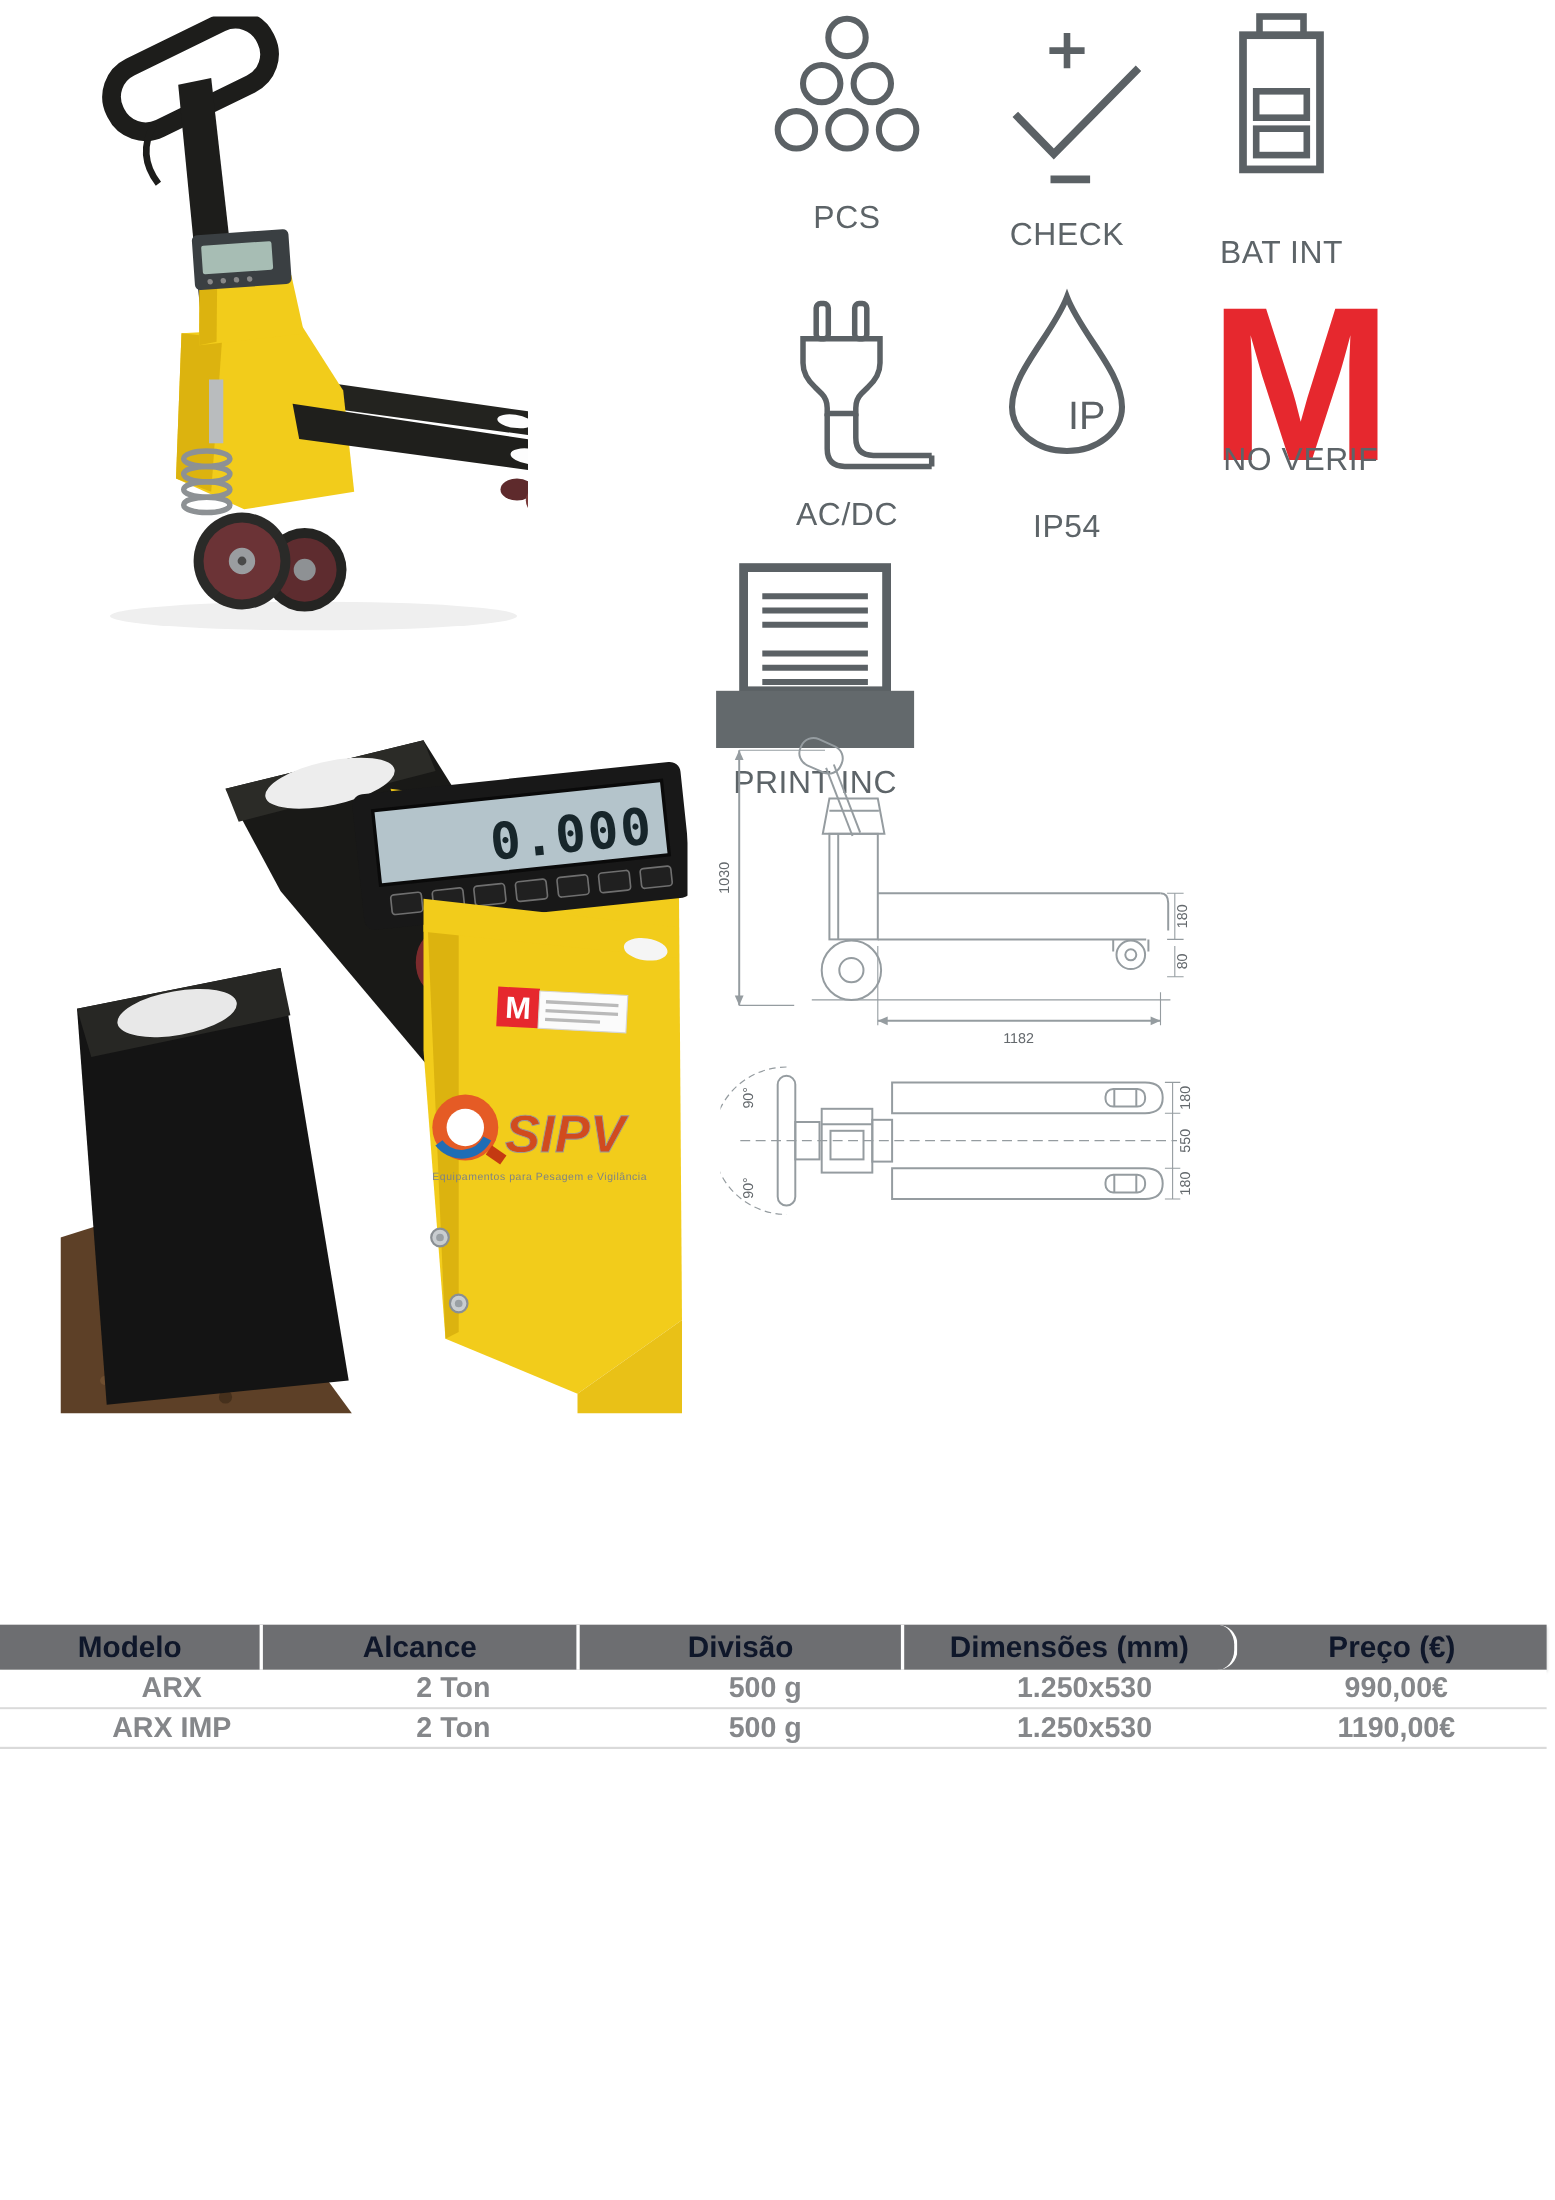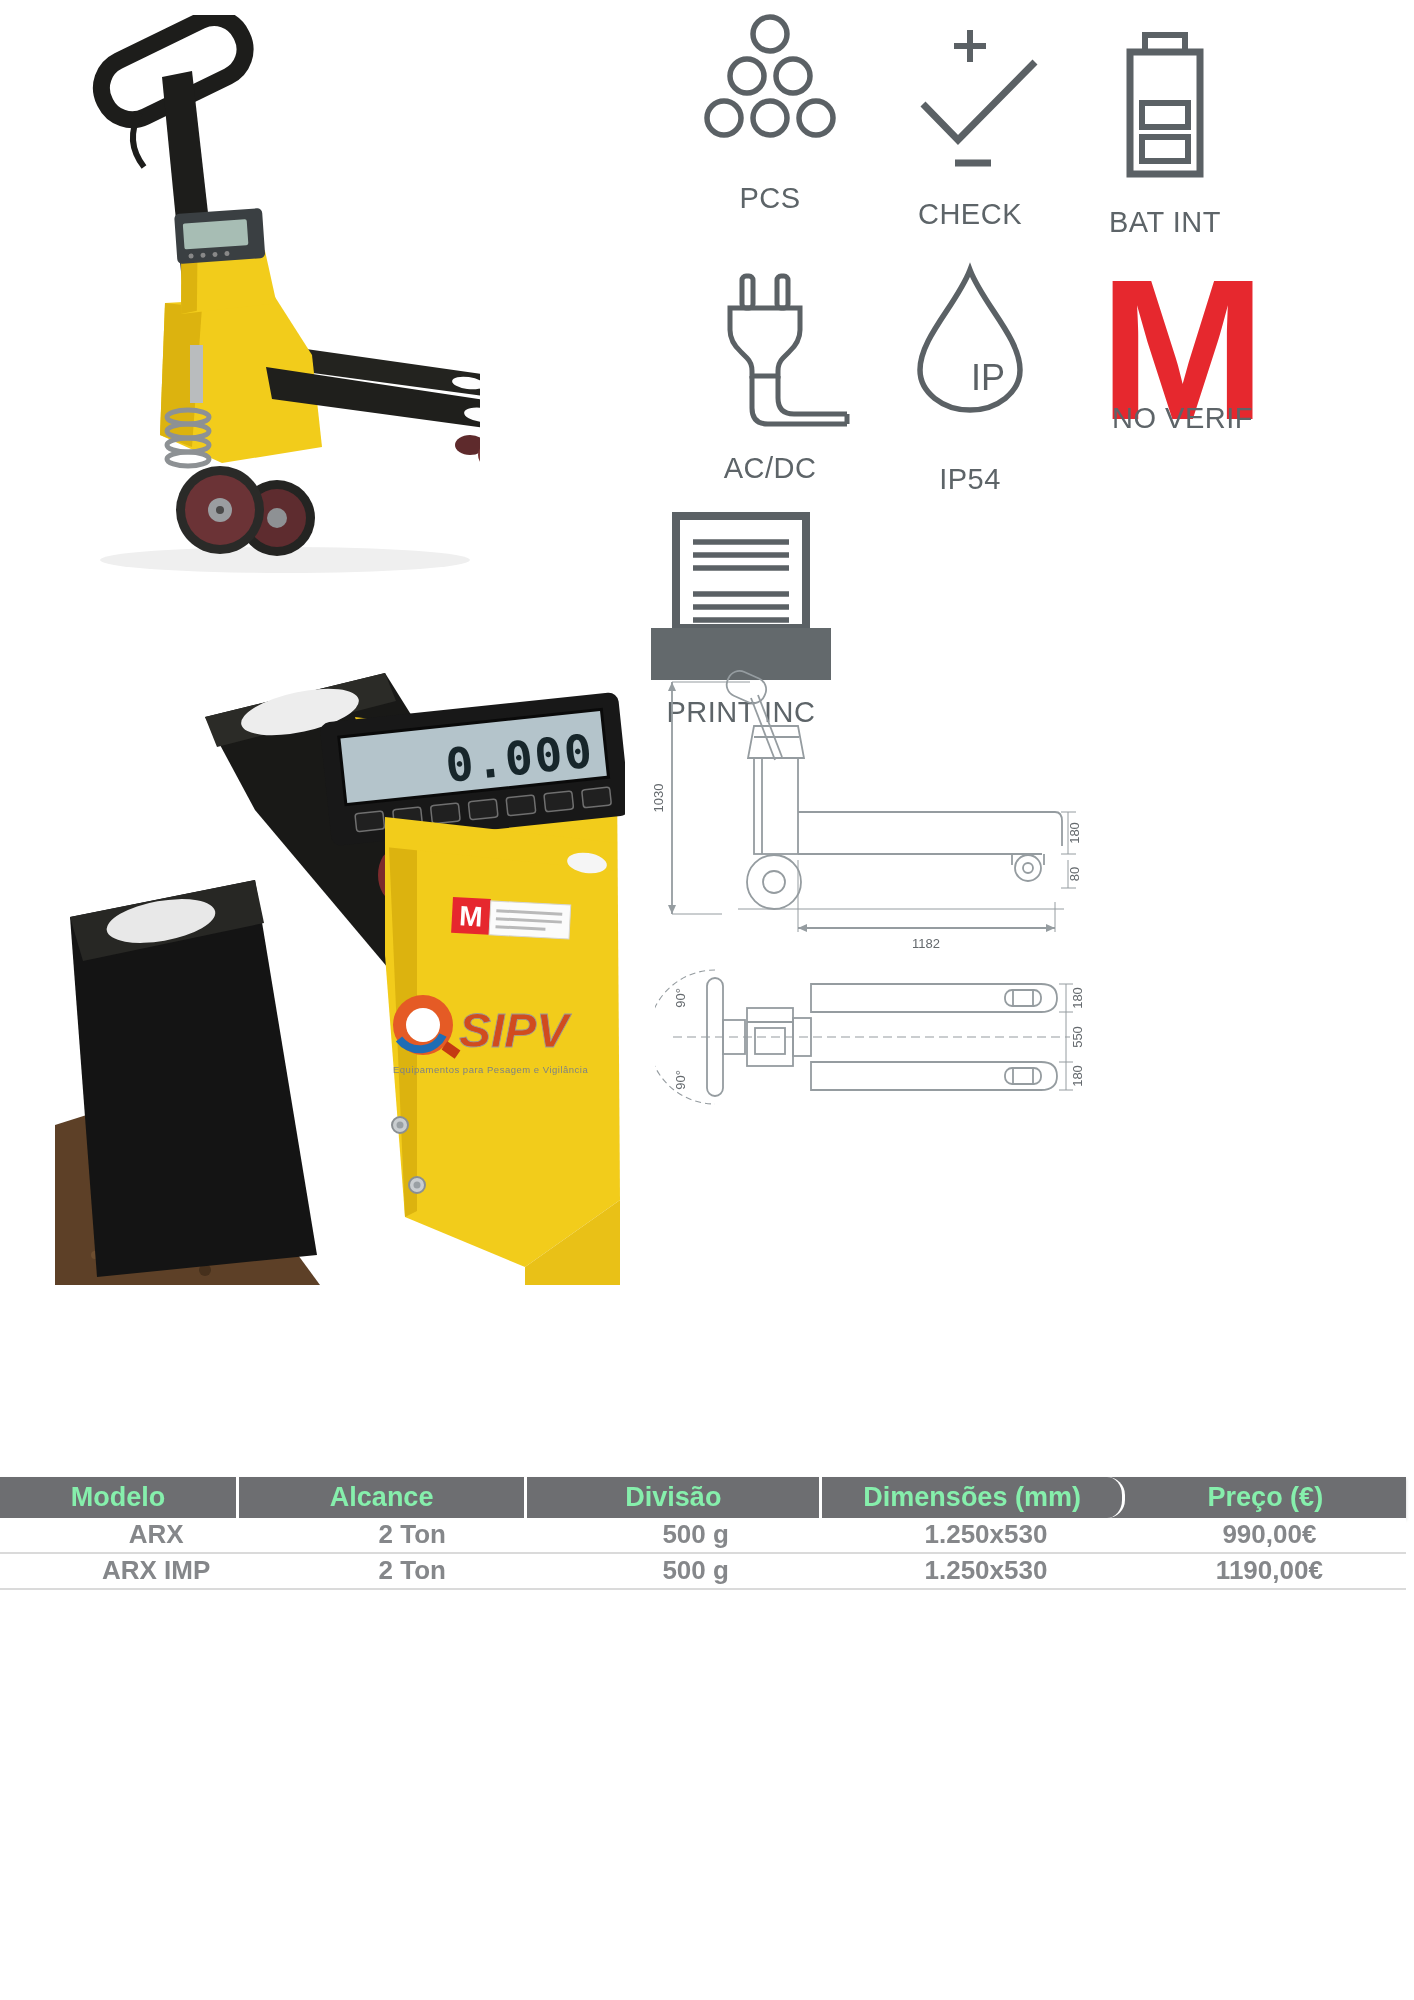--- a/index.html
+++ b/index.html
@@ -12,21 +12,21 @@
   .flabel{font-size:29px;color:#5d6468;letter-spacing:.5px;white-space:nowrap;}
   .m-letter{
     font-size:200px;line-height:200px;font-weight:bold;color:#e6282e;
     font-family:"Liberation Sans",sans-serif;
   }
   .m-label{margin-top:-48px;}
   
   #spec-table{position:absolute;left:0;top:1477px;width:1406px;}
   .thead{display:flex;height:41px;background:#6d6e71;box-shadow:0 2px 3px rgba(0,0,0,.18);}
   .th{
-    color:#86efac;font-weight:bold;font-size:27px;line-height:41px;text-align:center;
+    color:#0f172a;font-weight:bold;font-size:27px;line-height:41px;text-align:center;
     border-right:3px solid #ffffff;box-sizing:border-box;
   }
   .th:last-child{border-right:none;}
   .trow{display:flex;height:34px;background:#ffffff;border-bottom:2px solid #dadada;padding-left:40px;}
   .td{
     color:#85878a;font-weight:bold;font-size:26px;line-height:33px;text-align:center;
     box-sizing:border-box;
   }
   .c1{width:17%;} .c2{width:20.5%;} .c3{width:21%;} .c4{width:21.5%;border-radius:18px;} .c5{width:20%;}
   svg{display:block;}
@@ -102,21 +102,21 @@
   <div class="feature" style="left:870px;top:22px;width:200px;">
     <svg width="150" height="150" viewBox="0 0 150 150" fill="none" stroke="#5b6165">
       <line x1="75" y1="8" x2="75" y2="40" stroke-width="6"></line>
       <line x1="59" y1="24" x2="91" y2="24" stroke-width="6"></line>
       <polyline points="28,82 63,118 140,40" stroke-width="7"></polyline>
       <line x1="60" y1="141" x2="96" y2="141" stroke-width="7"></line>
     </svg>
     <div class="flabel" style="margin-top:26px;">CHECK</div>
   </div>
 
-  <div class="feature" style="left:1065px;top:30px;width:200px;">
+  <div class="feature" style="left:1065px;top:10px;width:200px;gap:28px;">
     <svg width="150" height="150" viewBox="0 0 150 150" fill="none" stroke="#5b6165">
       <rect x="55" y="5" width="40" height="17" stroke-width="6"></rect>
       <rect x="40" y="22" width="70" height="122" stroke-width="7"></rect>
       <rect x="52" y="73" width="46" height="24" stroke-width="6"></rect>
       <rect x="52" y="107" width="46" height="24" stroke-width="6"></rect>
     </svg>
     <div class="flabel" style="margin-top:26px;">BAT INT</div>
   </div>
 
   <div class="feature" style="left:660px;top:272px;width:220px;">

